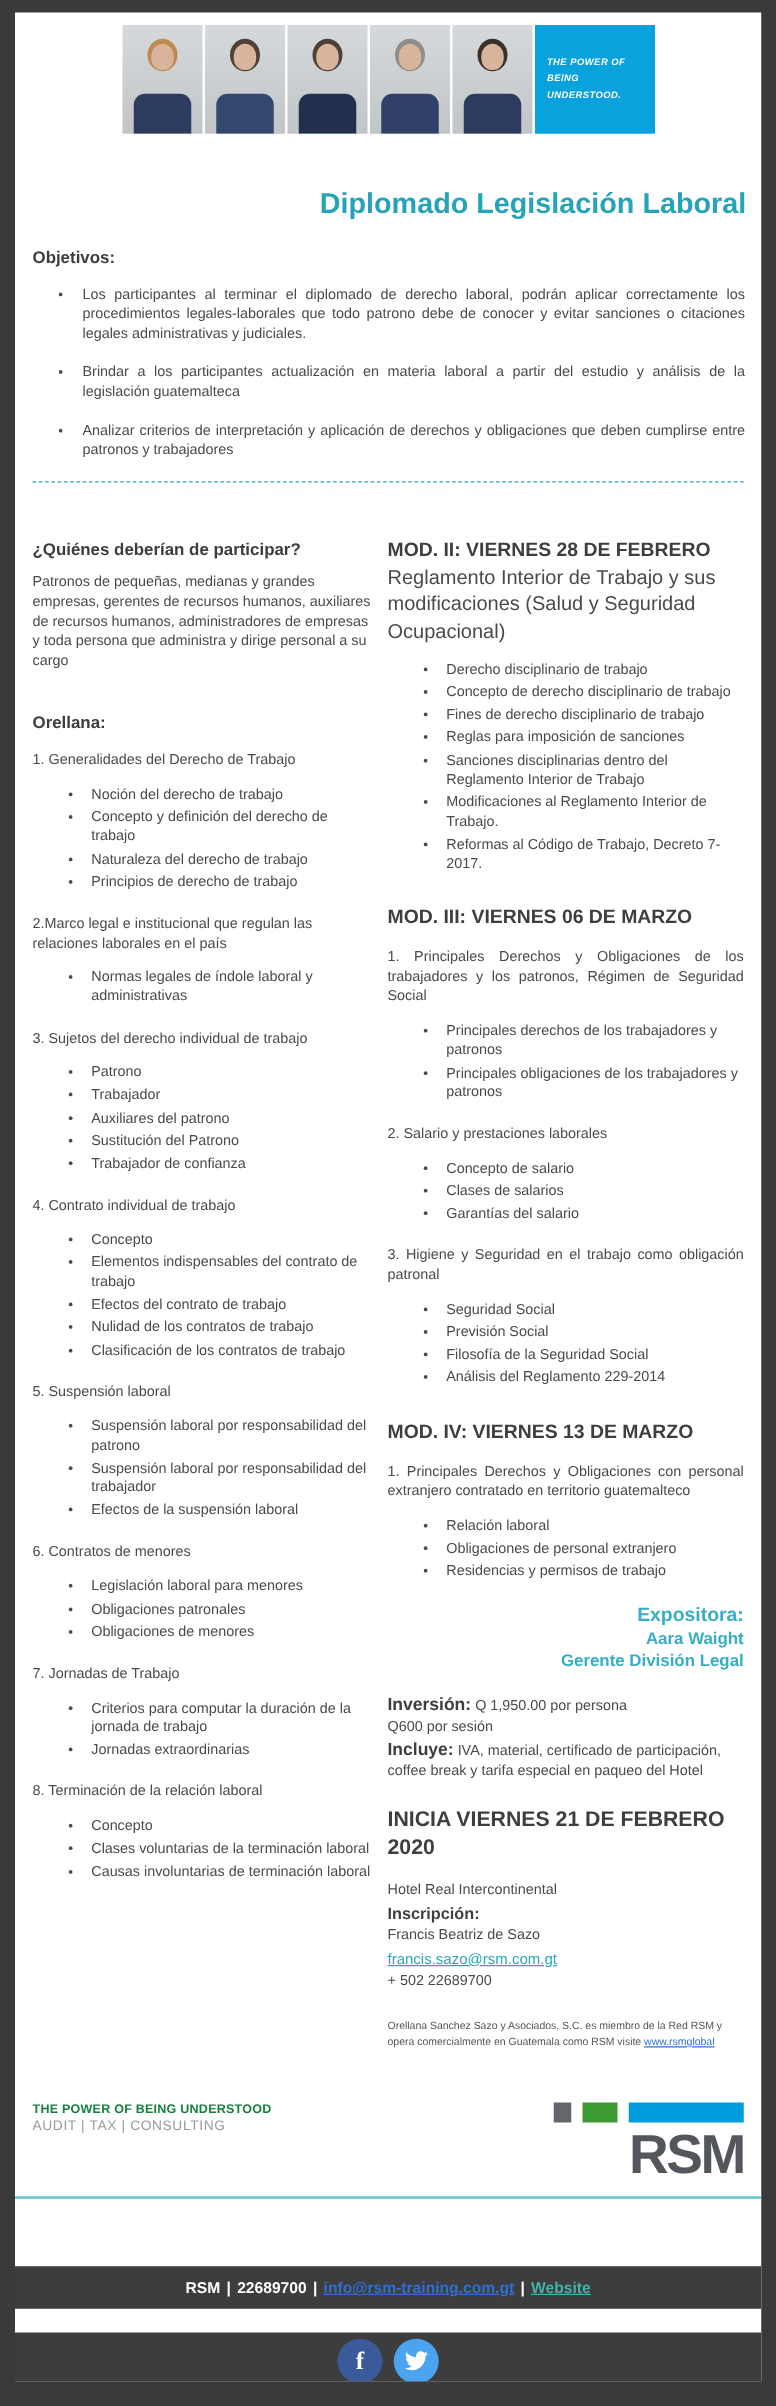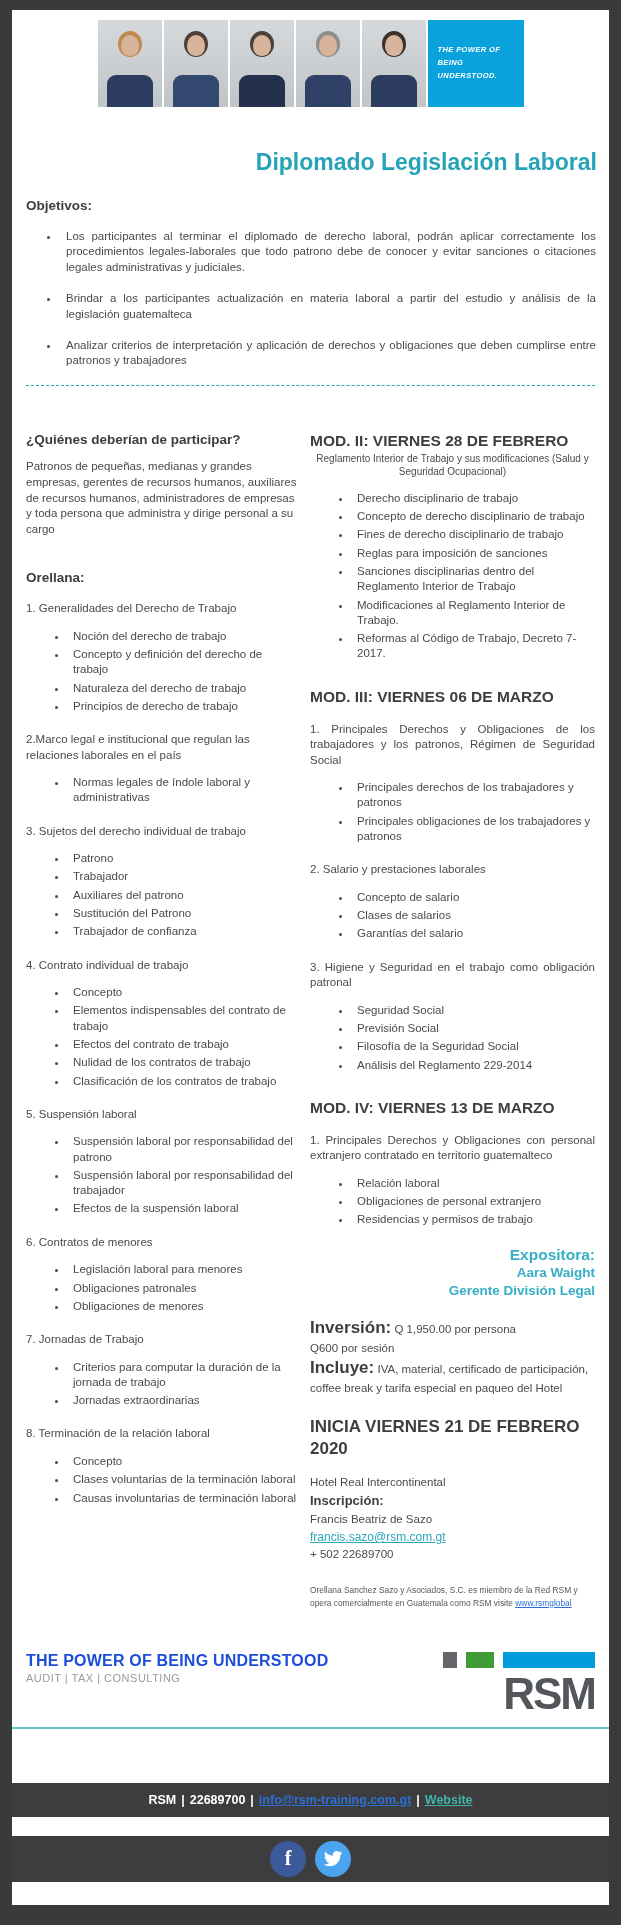--- a/index.html
+++ b/index.html
@@ -43,43 +43,43 @@
 
   
   .columns { display:flex; margin:46px 14px 0; gap:12px; min-height:1138px; }
   .col-left { width:272px; flex:none; }
   .col-right { flex:1; }
   .q-heading, .contenido-heading { font-size:13.5px; font-weight:bold; color:#3d3d3d; margin:0; }
   .contenido-heading { margin-top:32px; }
   .participants-text { margin:12px 0 0; font-size:11.5px; line-height:1.38; }
   .mod-h { font-size:15.5px; font-weight:bold; color:#3e3e3e; margin:26px 0 0; }
   .col-right .mod-h.first { margin-top:0; }
-  .mod-sub { margin:2px 0 0; font-size:10px; line-height:1.35;text-align:center; }
+  .mod-sub { margin:2px 0 0; font-size:16px; line-height:1.35; }
   .sec-h { margin:16px 0 0; font-size:11.5px; line-height:1.35; }
   .col-right .sec-h { text-align:justify; }
   ul.bullets { list-style:disc; margin:12px 0 18px; padding-left:42px;
                font-size:11.5px; line-height:1.33; }
   ul.bullets li { margin-bottom:3px; padding-left:5px; }
 
   
   .expositora { margin-top:14px; text-align:right; color:#35aec6; }
   .exp-label { font-size:15.5px; font-weight:bold; }
   .exp-name, .exp-role { font-size:13.5px; font-weight:bold; line-height:1.35; }
   .pricing { margin-top:16px; font-size:11.5px; line-height:1.4; }
-  .blabel { font-weight:bold; font-size:17px; color:#3e3e3e; }
+  .blabel { font-weight:bold; font-size:14px; color:#3e3e3e; }
   .inicia { margin:20px 0 0; font-size:17px; font-weight:bold; color:#3e3e3e; line-height:1.3; }
   .venue-block { margin-top:14px; font-size:11.5px; line-height:1.5; }
   .venue-bold { font-weight:bold; font-size:13px; color:#3e3e3e; }
   .email-link { color:#2ba6ba; text-decoration:underline; font-size:12px; }
   .legal { margin-top:20px; font-size:8.4px; color:#565656; line-height:1.55; width:272px; }
   .legal a { color:#2e6fd6; text-decoration:underline; }
 
   
   .brand { display:flex; justify-content:space-between; align-items:flex-start; margin:34px 14px 0; }
-  .brand-tagline { font-size:16px; font-weight:bold; color:#1d4ed8; letter-spacing:.2px; }
+  .brand-tagline { font-size:10px; font-weight:bold; color:#15803d; letter-spacing:.2px; }
   .brand-services { font-size:11px; color:#9a9a9a; margin-top:2px; letter-spacing:.5px; }
   .logo { text-align:right; }
   .blocks { display:flex; gap:9px; justify-content:flex-end; align-items:center; }
   .blk-gray  { width:14px; height:16px; background:#63666a; }
   .blk-green { width:28px; height:16px; background:#3f9c35; }
   .blk-blue  { width:92px; height:16px; background:#009cde; }
   .rsm-word { font-size:44px; font-weight:bold; color:#53565b; line-height:.95;
               margin-top:5px; letter-spacing:-2px; }
   .teal-line { border:none; border-top:2px solid #62c6d2; margin:12px 0 0; }
 

